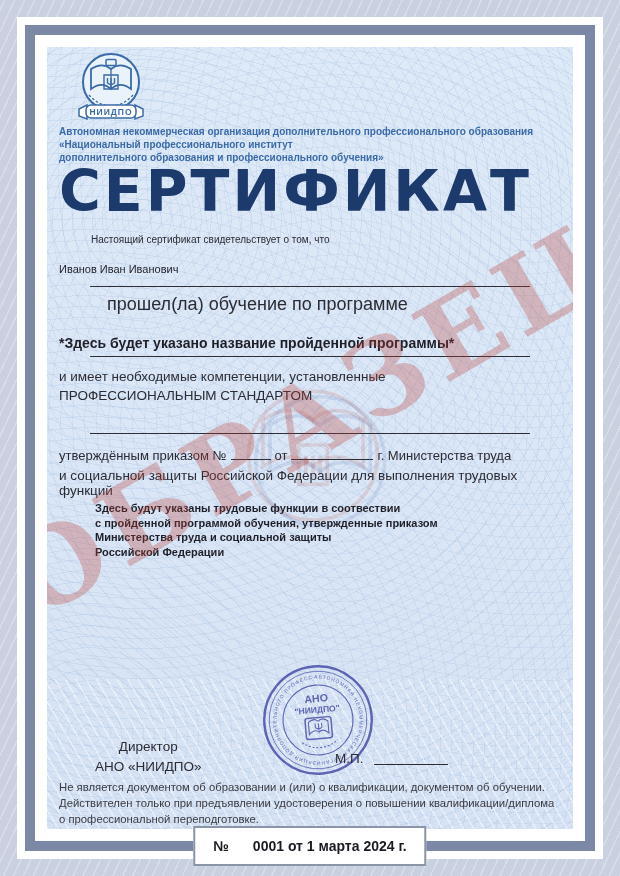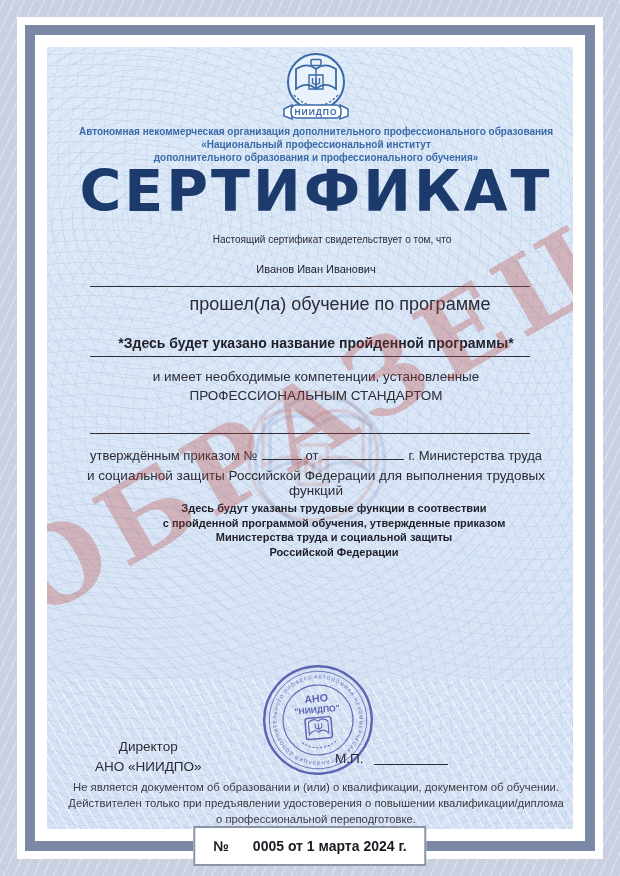--- a/index.html
+++ b/index.html
@@ -17,21 +17,21 @@
     background-color:#dbe7f7;
     background-image:
       repeating-radial-gradient(circle at 18% 22%, rgba(255,255,255,0) 0 9px, rgba(170,196,228,.30) 9px 10px),
       repeating-radial-gradient(circle at 55% 48%, rgba(255,255,255,0) 0 11px, rgba(170,196,228,.26) 11px 12px),
       repeating-radial-gradient(circle at 92% 15%, rgba(255,255,255,0) 0 10px, rgba(170,196,228,.26) 10px 11px),
       repeating-radial-gradient(circle at 8% 88%, rgba(255,255,255,0) 0 10px, rgba(170,196,228,.30) 10px 11px),
       linear-gradient(#dfeaf8,#d7e3f4);
   }
   .hatch{position:absolute;left:0;right:0;bottom:0;height:150px;
     background:repeating-linear-gradient(60deg, rgba(255,255,255,.45) 0 1.5px, rgba(255,255,255,0) 1.5px 9px);}
-  .abs{position:absolute;left:12px;right:0;text-align:center;color:#2b2b33;}
+  .abs{position:absolute;left:12px;right:0;color:#2b2b33;}
   .logo-wrap{top:4px;}
   .org-lines{top:79px;font-size:10px;font-weight:bold;line-height:1.28;color:#3a6aa8;}
   .title{top:116px;font-family:"DejaVu Sans","Liberation Sans",sans-serif;
     font-size:57px;font-weight:bold;letter-spacing:3px;color:#1d3a6d;line-height:1;}
   .statement{top:187px;font-size:10px;margin-left:32px;}
   .name{top:216px;font-size:11px;font-weight:normal;color:#1f1f28;}
   .uline{position:absolute;left:50%;transform:translateX(-50%);width:440px;border-top:1.6px solid #2e2e36;}
   .uline.u1{top:239px;}
   .uline.u2{top:309px;}
   .uline.u3{top:386px;}
@@ -108,21 +108,21 @@
         <path d="M20,58 l8,-4 v14 l-8,-3 Z" fill="#ffffff" stroke="#3a6ba8" stroke-width="1.5"></path>
         <path d="M84,58 l-8,-4 v14 l8,-3 Z" fill="#ffffff" stroke="#3a6ba8" stroke-width="1.5"></path>
         <rect x="27" y="54" width="50" height="13" rx="5" fill="#ffffff" stroke="#3a6ba8" stroke-width="1.5"></rect>
         <text x="52" y="64" text-anchor="middle" font-size="8.5" font-weight="bold" letter-spacing="1" fill="#3a6ba8">НИИДПО</text>
       </g>
     </svg>
   </div>
 
   <div class="abs org-lines">
     <div>Автономная некоммерческая организация дополнительного профессионального образования</div>
-    <div>«Национальный профессиональной институт</div>
+    <div>«Национальный профессионального институт</div>
     <div>дополнительного образования и профессионального обучения»</div>
   </div>
 
   <div class="abs title">СЕРТИФИКАТ</div>
 
   <div class="abs statement">Настоящий сертификат свидетельствует о том, что</div>
 
   <div class="abs name">Иванов Иван Иванович</div>
   <div class="uline u1"></div>
 
@@ -183,14 +183,14 @@
     <div>Не является документом об образовании и (или) о квалификации, документом об обучении.</div>
     <div>Действителен только при предъявлении удостоверения о повышении квалификации/диплома</div>
     <div>о профессиональной переподготовке.</div>
   </div>
 
   <div class="watermark">ОБРАЗЕЦ</div>
 </div>
 
 <div class="number-box">
   <span>№</span>
-  <span>0005 от 1 марта 2024 г.</span>
+  <span>0001 от 1 марта 2024 г.</span>
 </div>
 
 </body></html>

